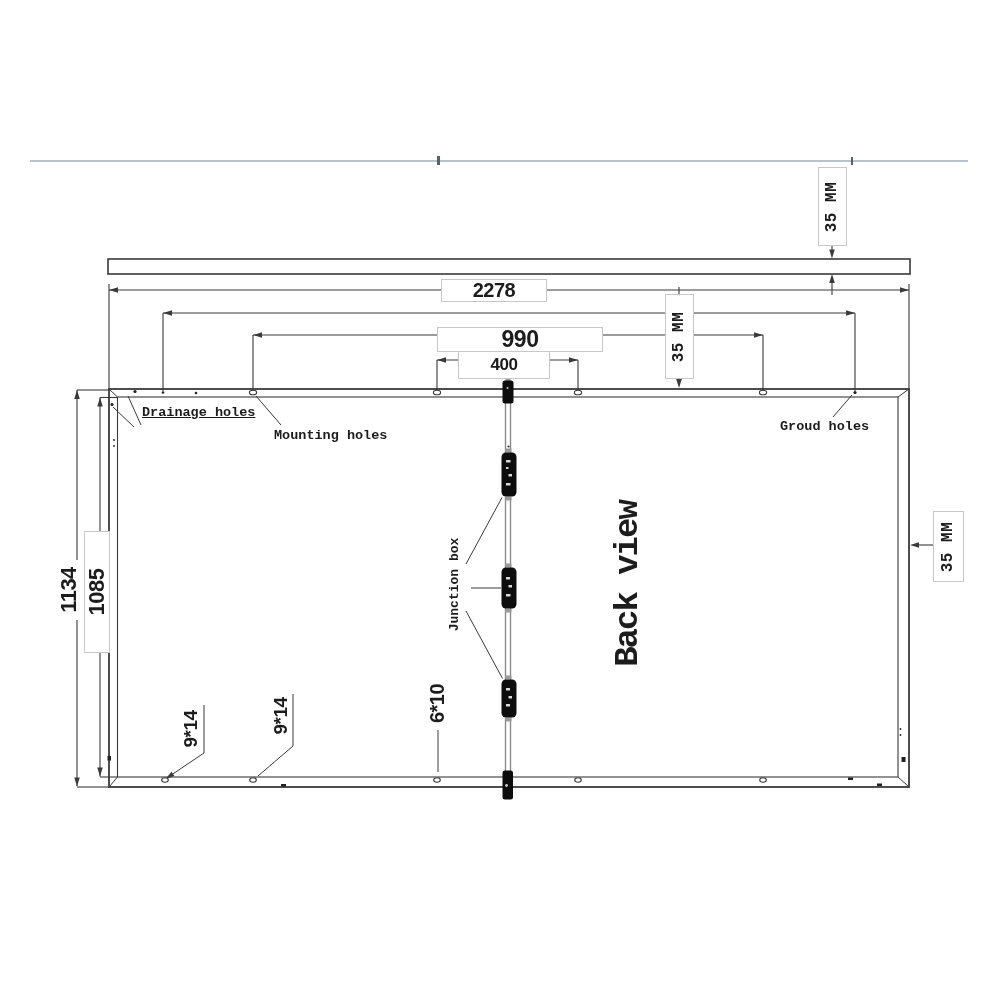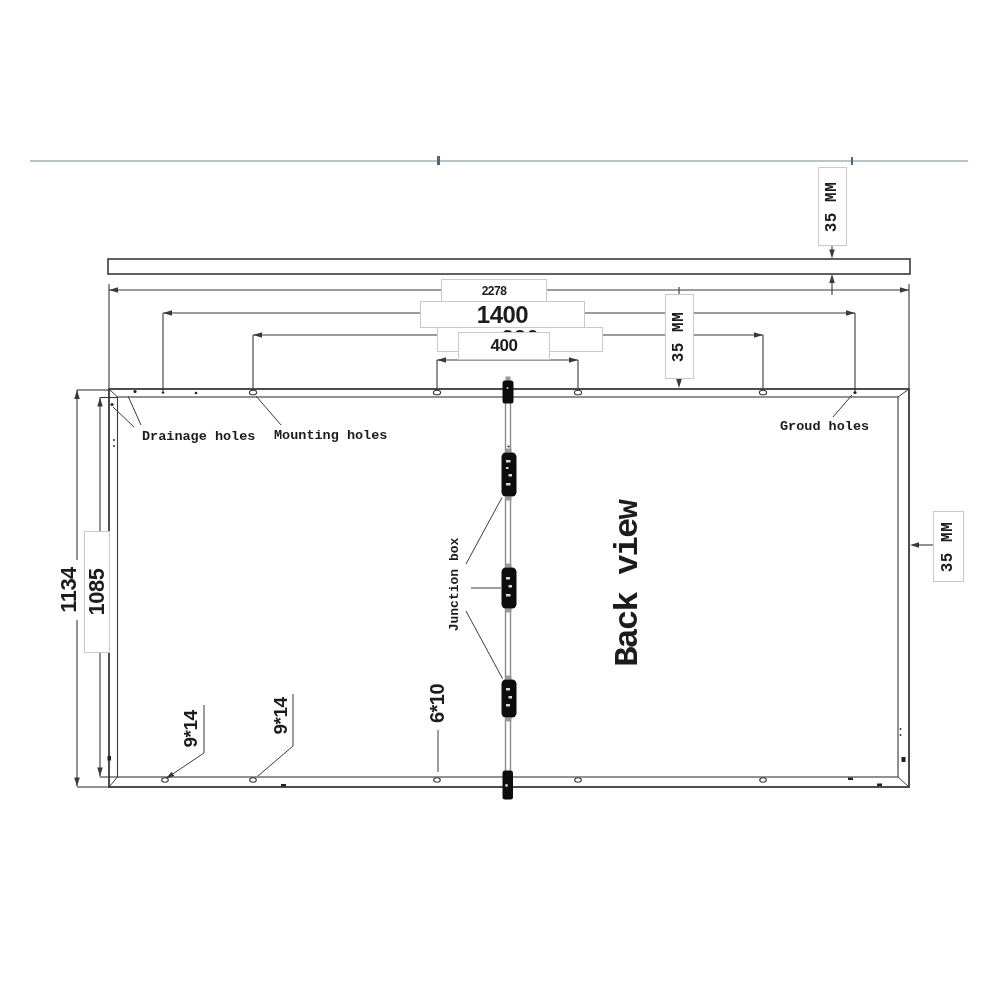--- a/index.html
+++ b/index.html
@@ -6,21 +6,21 @@
   #stage{position:relative;width:1000px;height:1000px;background:#ffffff;overflow:hidden;
          font-family:"Liberation Sans",sans-serif;color:#1c1c1c;}
   #linework{position:absolute;left:0;top:0;z-index:1;}
   .lbl{position:absolute;z-index:2;display:flex;align-items:center;justify-content:center;
        white-space:nowrap;color:#1c1c1c;}
   .boxed{background:#ffffff;border:1px solid #c8c8c8;}
   .whitebg{background:#ffffff;}
   .num{font-family:"Liberation Sans",sans-serif;font-weight:bold;letter-spacing:-0.5px;}
   .mono{font-family:"Liberation Mono","DejaVu Sans Mono",monospace;font-weight:bold;}
   .vert > span{transform:rotate(-90deg);white-space:nowrap;display:block;}
-  .s16{font-size:12px;} .s24{font-size:24px;} .s23{font-size:23px;} .s17{font-size:17px;}
+  .s16{font-size:20px;} .s24{font-size:24px;} .s23{font-size:23px;} .s17{font-size:17px;}
   .s22{font-size:22px;} .s19{font-size:19px;} .s20{font-size:20px;}
   .m13{font-size:13.5px;} .m16{font-size:16px;letter-spacing:.5px;}
   .backview{font-size:34px;letter-spacing:-2px;font-weight:bold;}
 </style>
 </head>
 <body>
 
 <div id="stage">
 
   <svg id="linework" width="1000" height="1000" viewBox="0 0 1000 1000">
@@ -208,29 +208,26 @@
       <line x1="204" y1="753" x2="169" y2="776.5"></line>
       <line x1="293" y1="694" x2="293" y2="746"></line>
       <line x1="293" y1="746" x2="258" y2="776"></line>
     </g>
   </svg>
 
   <div class="lbl boxed num s16" style="left:441px;top:279px;width:104px;height:21px;">
     <span>2278</span>
   </div>
 
-  <div class="lbl boxed num s24" style="left:420px;top:301px;width:163px;height:25px;">
-    <span>1400</span>
-  </div>
 
   <div class="lbl boxed num s23" style="left:437px;top:327px;width:164px;height:23px;">
     <span>990</span>
   </div>
 
-  <div class="lbl boxed num s17" style="left:458px;top:332px;width:90px;height:26px;">
+  <div class="lbl boxed num s17" style="left:458px;top:351px;width:90px;height:26px;">
     <span>400</span>
   </div>
 
   <div class="lbl boxed vert mono m16" style="left:818px;top:167px;width:27px;height:77px;">
     <span>35 MM</span>
   </div>
 
   <div class="lbl boxed vert mono m16" style="left:665px;top:294px;width:27px;height:83px;">
     <span>35 MM</span>
   </div>
@@ -240,21 +237,21 @@
   </div>
 
   <div class="lbl boxed vert num s22" style="left:84px;top:531px;width:24px;height:120px;">
     <span>1085</span>
   </div>
 
   <div class="lbl whitebg vert num s22" style="left:55px;top:560px;width:27px;height:60px;">
     <span>1134</span>
   </div>
 
-  <div class="lbl mono m13" style="left:142px;top:428px;height:17px;">
+  <div class="lbl mono m13" style="left:142px;top:404px;height:17px;text-decoration:underline;">
     <span>Drainage holes</span>
   </div>
 
   <div class="lbl mono m13" style="left:274px;top:427px;height:17px;text-align:right;">
     <span>Mounting holes</span>
   </div>
 
   <div class="lbl mono m13" style="left:780px;top:418px;height:17px;text-align:center;">
     <span>Groud holes</span>
   </div>

